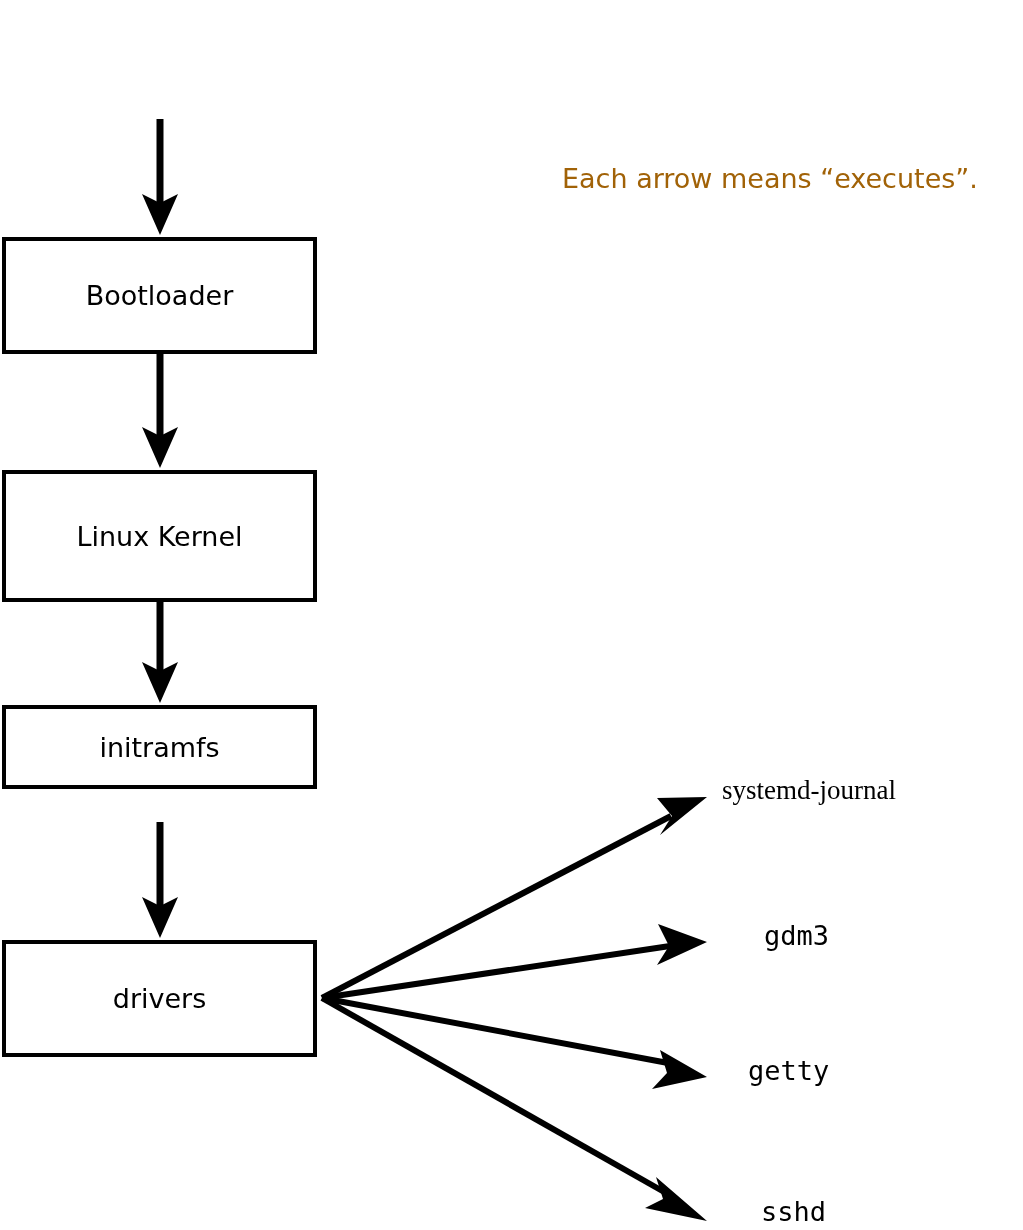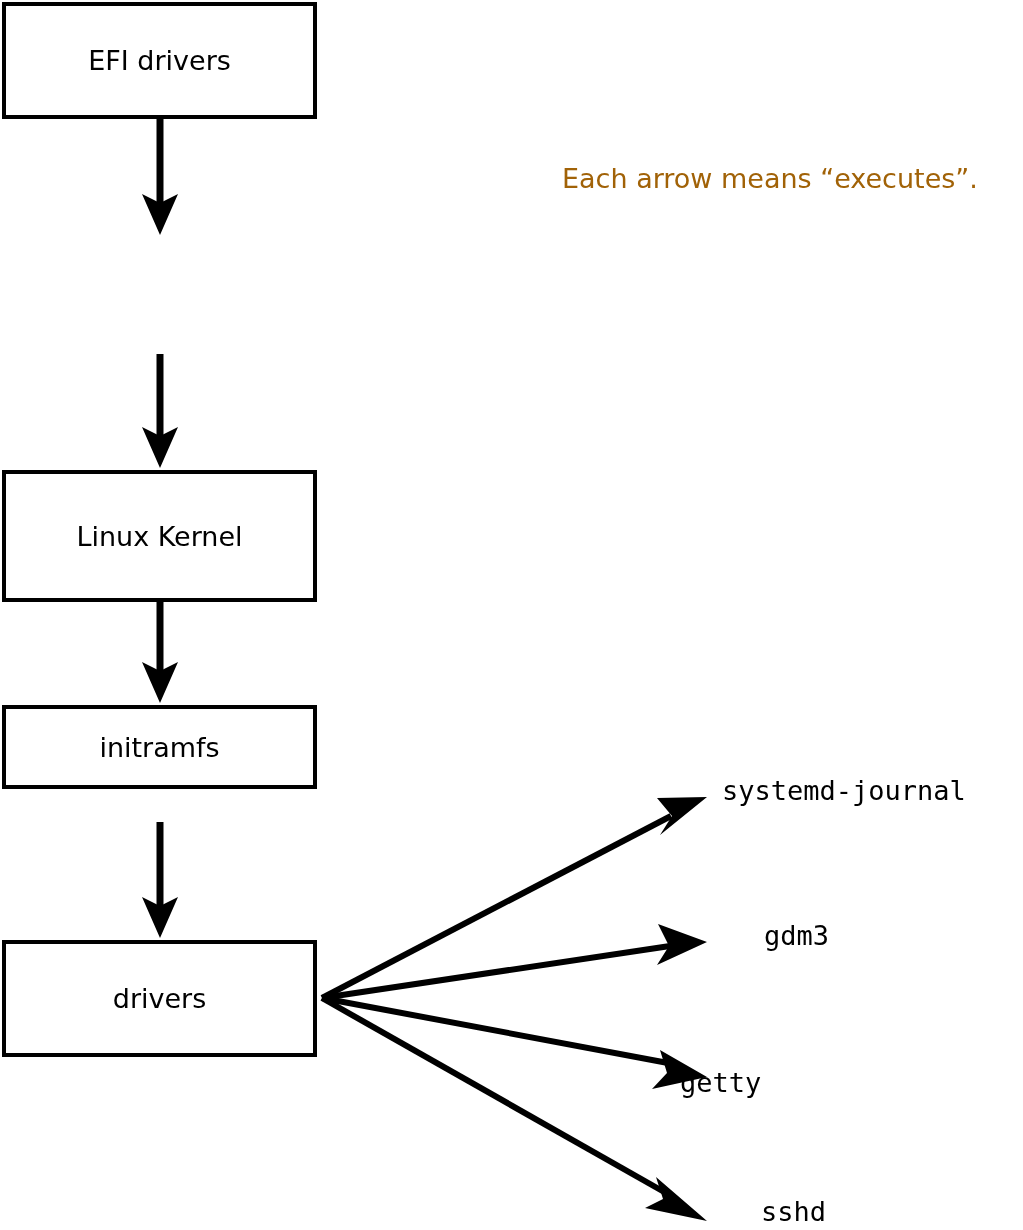--- a/index.html
+++ b/index.html
@@ -94,40 +94,40 @@
     <g>
       <line x1="322" y1="998" x2="668" y2="1063" stroke="#000000" stroke-width="6"></line>
       <polygon points="707,1077 660,1050 667,1073 652,1089" fill="#000000"></polygon>
     </g>
     <g>
       <line x1="322" y1="998" x2="666" y2="1193" stroke="#000000" stroke-width="6"></line>
       <polygon points="707,1221 656,1177 663,1199 645,1208" fill="#000000"></polygon>
     </g>
   </svg>
 
-  <div class="node-box" style="left:2px; top:2px; width:315px; height:117px;">
-    <span class="node-label">EFI drivers</span>
+
+  <div class="node-box" style="left:2px; top:237px; width:315px; height:117px;">
+    <span class="node-label">Bootloader</span>
   </div>
-
 
   <div class="node-box" style="left:2px; top:470px; width:315px; height:132px;">
     <span class="node-label">Linux Kernel</span>
   </div>
 
   <div class="node-box" style="left:2px; top:705px; width:315px; height:84px;">
     <span class="node-label">initramfs</span>
   </div>
 
   <div class="node-box" style="left:2px; top:940px; width:315px; height:117px;">
     <span class="node-label">drivers</span>
   </div>
 
   <div class="legend-note" style="left:562px; top:165px;">Each arrow means “executes”.</div>
 
-  <div class="leaf-label" style="left:722px; top:777px;">systemd-journal</div>
+  <div class="leaf-label" style="left:722px; top:777px;font-family:Liberation Serif, serif;">systemd-journal</div>
 
   <div class="leaf-label" style="left:764px; top:922px;">gdm3</div>
 
-  <div class="leaf-label" style="left:680px; top:1057px;margin-top:12px;">getty</div>
+  <div class="leaf-label" style="left:748px; top:1057px;">getty</div>
 
   <div class="leaf-label" style="left:714px; top:1198px;margin-left:47px;">sshd</div>
 
 </div>
 
 </body></html>

